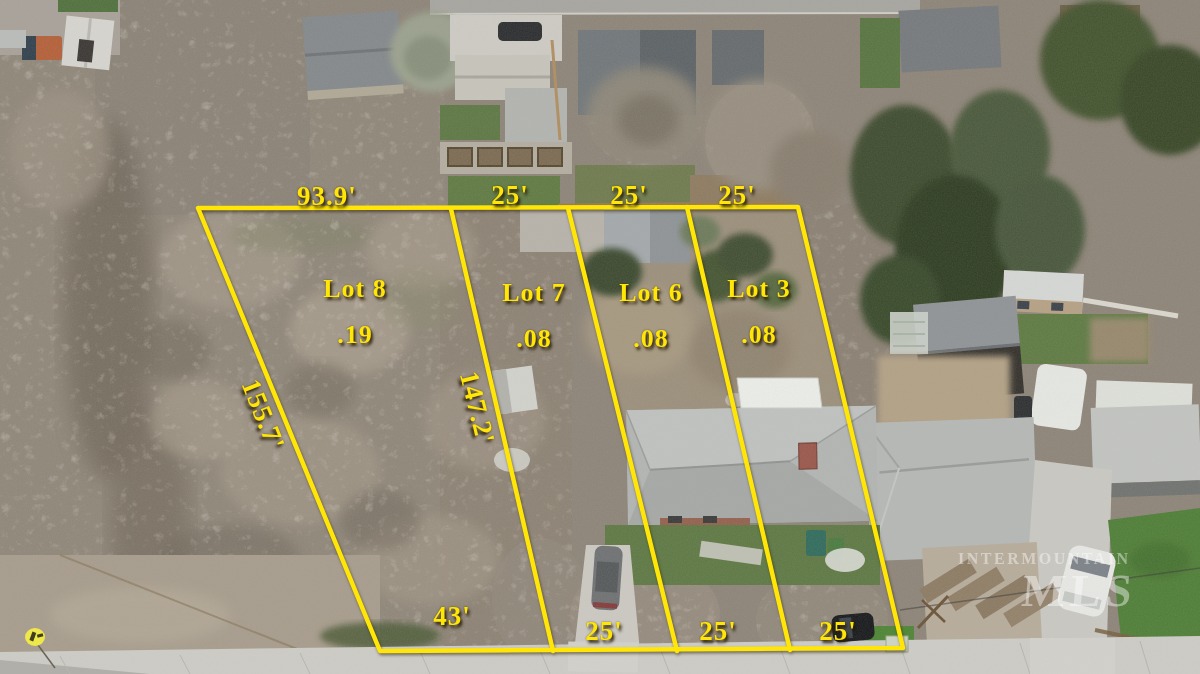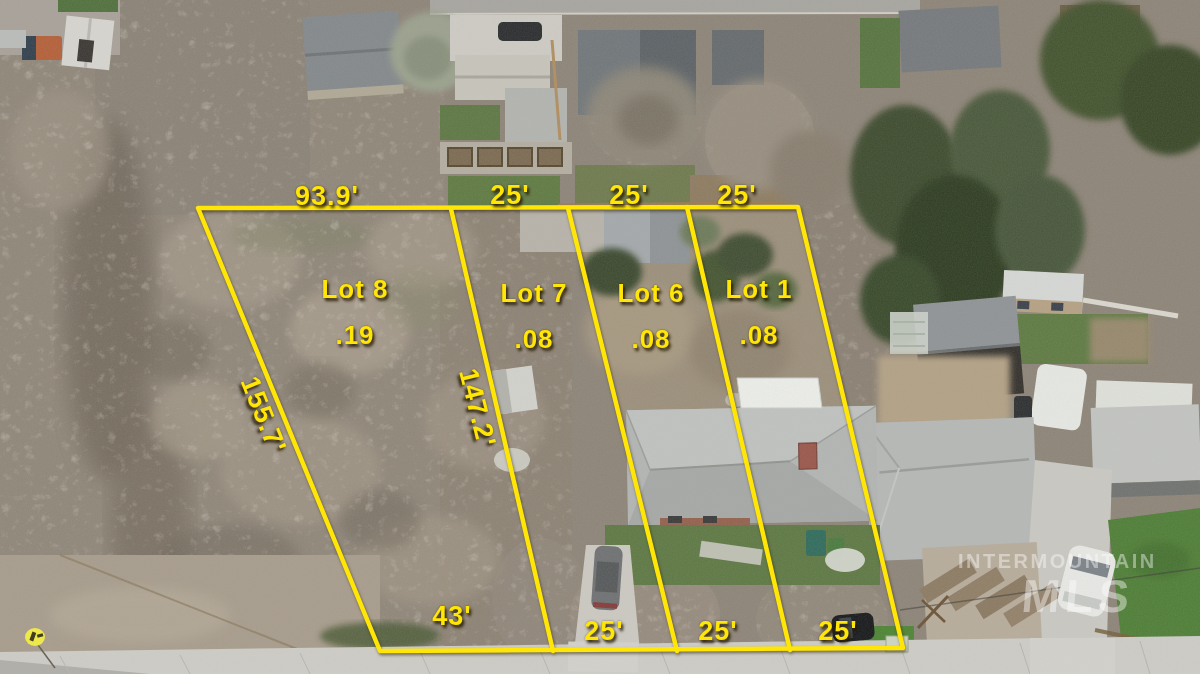--- a/index.html
+++ b/index.html
@@ -1,32 +1,32 @@
 <!DOCTYPE html>
 <html style="--annotation-yellow: #FFE606; --label-shadow: rgba(40,28,0,0.9); --watermark-white: rgba(255,255,255,0.42);"><head>
 <meta charset="utf-8">
 <style>
   html,body{margin:0;padding:0;background:#222;}
   .scene{position:relative;width:1200px;height:674px;overflow:hidden;background:#6d28d9;
-         font-family:Liberation Sans, sans-serif;}
+         font-family:Liberation Serif, serif;}
   .scene svg.bg{position:absolute;left:0;top:0;width:1200px;height:674px;display:block;}
   .labels{position:absolute;inset:0;pointer-events:none;}
   .m{position:absolute;transform:translate(-50%,-50%) rotate(var(--rot,0deg));
      font-size:27px;font-weight:700;letter-spacing:1px;white-space:nowrap;
      color:var(--annotation-yellow,#FFE606);
      text-shadow:2px 3px 3px var(--label-shadow,rgba(40,28,0,.9)), 0 0 2px rgba(40,28,0,.55);}
   .lot{position:absolute;transform:translate(-50%,-50%);display:flex;flex-direction:column;
        align-items:center;gap:17px;font-size:26px;font-weight:700;line-height:1.1;
        color:var(--annotation-yellow,#FFE606);letter-spacing:1px;
        text-shadow:2px 3px 3px var(--label-shadow,rgba(40,28,0,.9)), 0 0 2px rgba(40,28,0,.55);}
   .lot-lines{filter:drop-shadow(1px 2px 1.5px rgba(40,28,0,.55));}
   .lot-lines path{fill:none;stroke:var(--annotation-yellow,#FFE606);stroke-width:4.5;
        stroke-linejoin:round;stroke-linecap:round;}
   .wm{position:absolute;left:958px;top:550px;width:242px;color:var(--watermark-white,rgba(255,255,255,.45));}
-  .wm1{font-size:20px;font-weight:700;letter-spacing:2.5px;}
+  .wm1{font-size:16px;font-weight:700;letter-spacing:2.5px;}
   .wm2{font-size:46px;font-weight:700;letter-spacing:5px;margin:-4px 0 0 64px;transform:skewX(-5deg);}
 </style>
 </head>
 <body>
 
 <div class="scene">
 
   <svg class="bg" viewBox="0 0 1200 674" aria-hidden="true">
     <defs>
       <filter id="blur3">
@@ -329,21 +329,21 @@
     </div>
     <div class="lot" style="left:534px;top:316px">
       <span>Lot 7</span>
       <span>.08</span>
     </div>
     <div class="lot" style="left:651px;top:316px">
       <span>Lot 6</span>
       <span>.08</span>
     </div>
     <div class="lot" style="left:759px;top:312px">
-      <span>Lot 1</span>
+      <span>Lot 3</span>
       <span>.08</span>
     </div>
 
     <div class="m" style="left:263px;top:415px;--rot:68deg">155.7'</div>
     <div class="m" style="left:477px;top:408px;--rot:76deg">147.2'</div>
 
     <div class="m" style="left:452px;top:616px">43'</div>
     <div class="m" style="left:604px;top:631px">25'</div>
     <div class="m" style="left:718px;top:631px">25'</div>
     <div class="m" style="left:838px;top:631px">25'</div>

